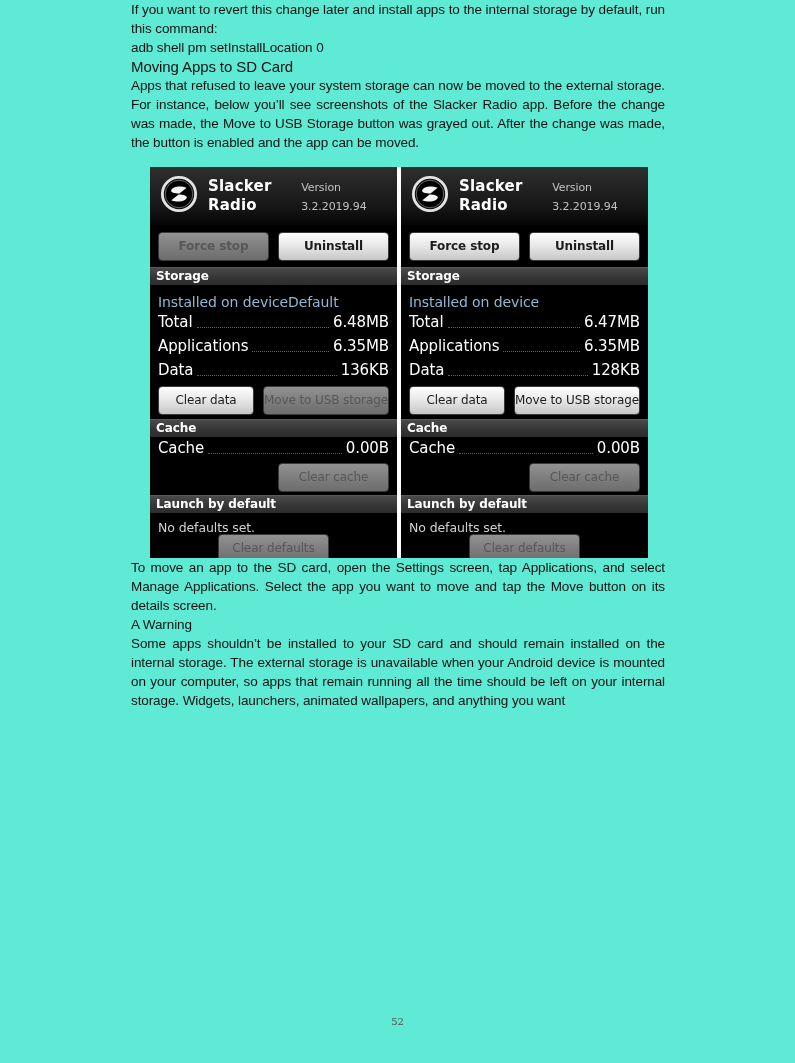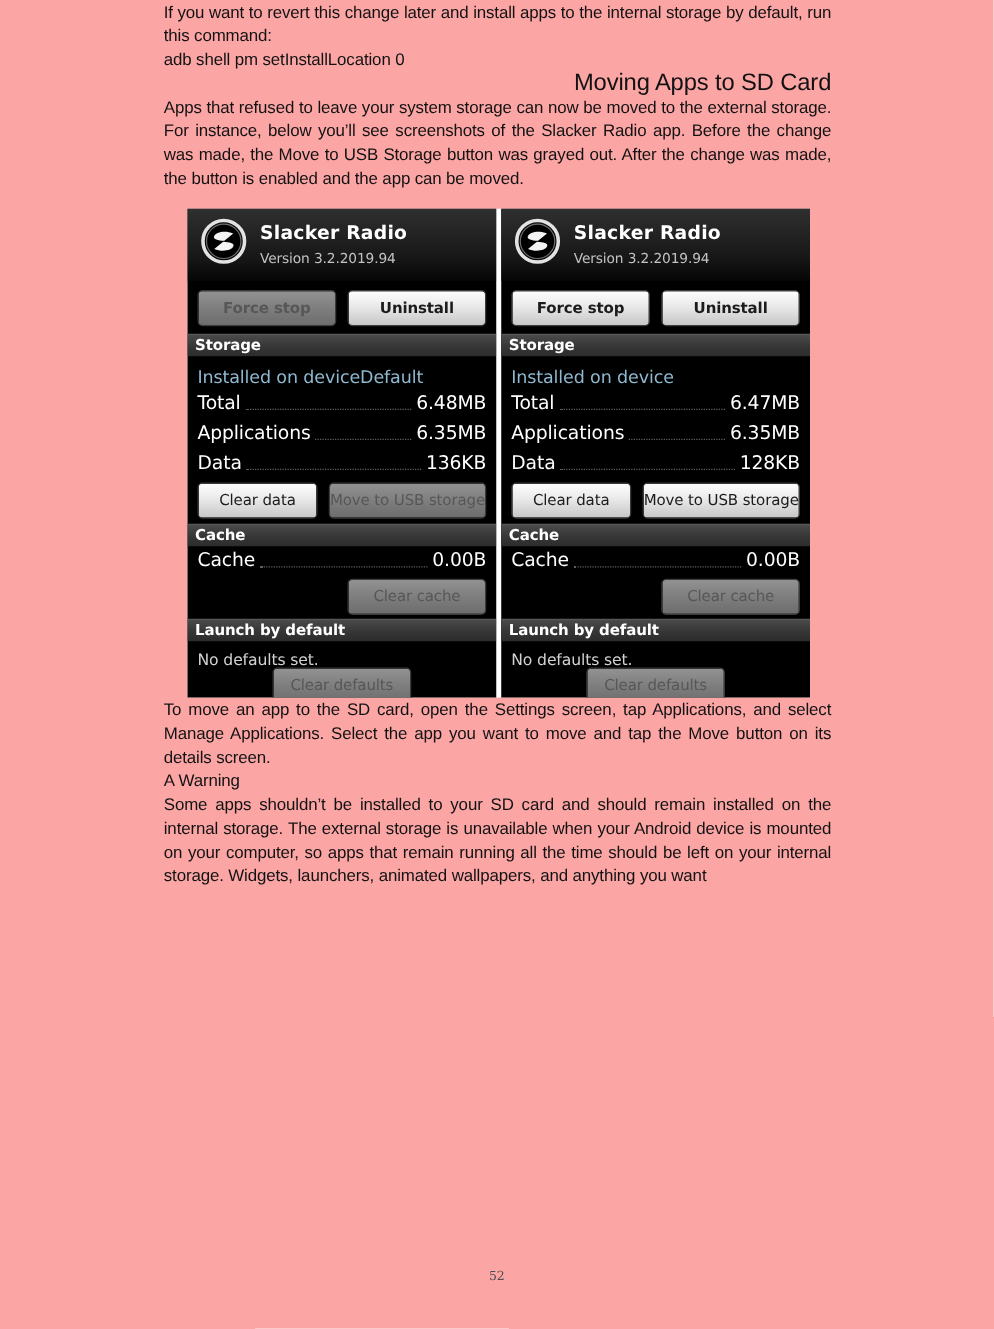--- a/index.html
+++ b/index.html
@@ -1,36 +1,36 @@
 <!DOCTYPE html>
 <html><head>
 <meta charset="utf-8">
 <style>
   * { margin:0; padding:0; box-sizing:border-box; }
   html,body { background:#ffffff; }
   .page {
     position:relative;
     width:795px; height:1063px;
-    background:#fca5a5;
+    background:#5eead4;
     font-family:"Liberation Sans", sans-serif;
     color:#121212;
     overflow:hidden;
     padding-left:33px;
   }
   .content {
     position:absolute; left:131px; top:0; width:534px;
     font-size:13.5px; line-height:19px;
     text-align:justify;
     letter-spacing:-0.1px;
   }
   .content p, .content h3, .content div.codeline { margin:0; }
   .para1 { margin-top:97px; }
   .codeline { margin-top:16px; text-align:left; }
   .para2 { margin-top:15px; }
-  .h-moving { margin-top:15px; font-size:19px; font-weight:normal; text-align:right; }
+  .h-moving { margin-top:15px; font-size:15px; font-weight:normal; text-align:left; }
   .para3 { margin-top:14px; }
   .para4 { margin-top:36px; }
   .h-warning { margin-top:16px; font-size:13.5px; font-weight:normal; text-align:left; }
   .para5 { margin-top:15px; }
   .bold { font-weight:bold; }
 
   
   .figure {
     margin:15px 0 0 19px;
     width:498px; height:391px;
@@ -44,21 +44,21 @@
     font-family:"DejaVu Sans", sans-serif;
     display:flex; flex-direction:column;
     overflow:hidden;
   }
   .app-header {
     height:58px; flex:0 0 58px;
     display:flex; align-items:center; gap:10px;
     padding:0 10px;
     background:linear-gradient(180deg,#2f2f2f 0%,#161616 70%,#050505 100%);
   }
-  .app-titles { display:flex; flex-direction:column; }
+  .app-titles { display:flex; flex-direction:row; }
   .app-name { font-size:15px; font-weight:bold; letter-spacing:0.2px; }
   .app-version { font-size:11px; color:#c2c2c2; margin-top:1px; }
   .btn-row {
     display:flex; gap:9px; padding:6px 8px; align-items:center;
   }
   .btn-row.top { height:42px; flex:0 0 42px;font-weight:bold; }
   .btn-row.mid { height:36px; flex:0 0 36px; padding:3px 8px 5px;justify-content:center; }
   .btn-row.single { height:34px; flex:0 0 34px; justify-content:flex-end; padding:2px 8px 4px; }
   .btn-row.partial { height:25px; flex:0 0 25px; justify-content:center; padding:6px 8px 0; }
   .btn {

